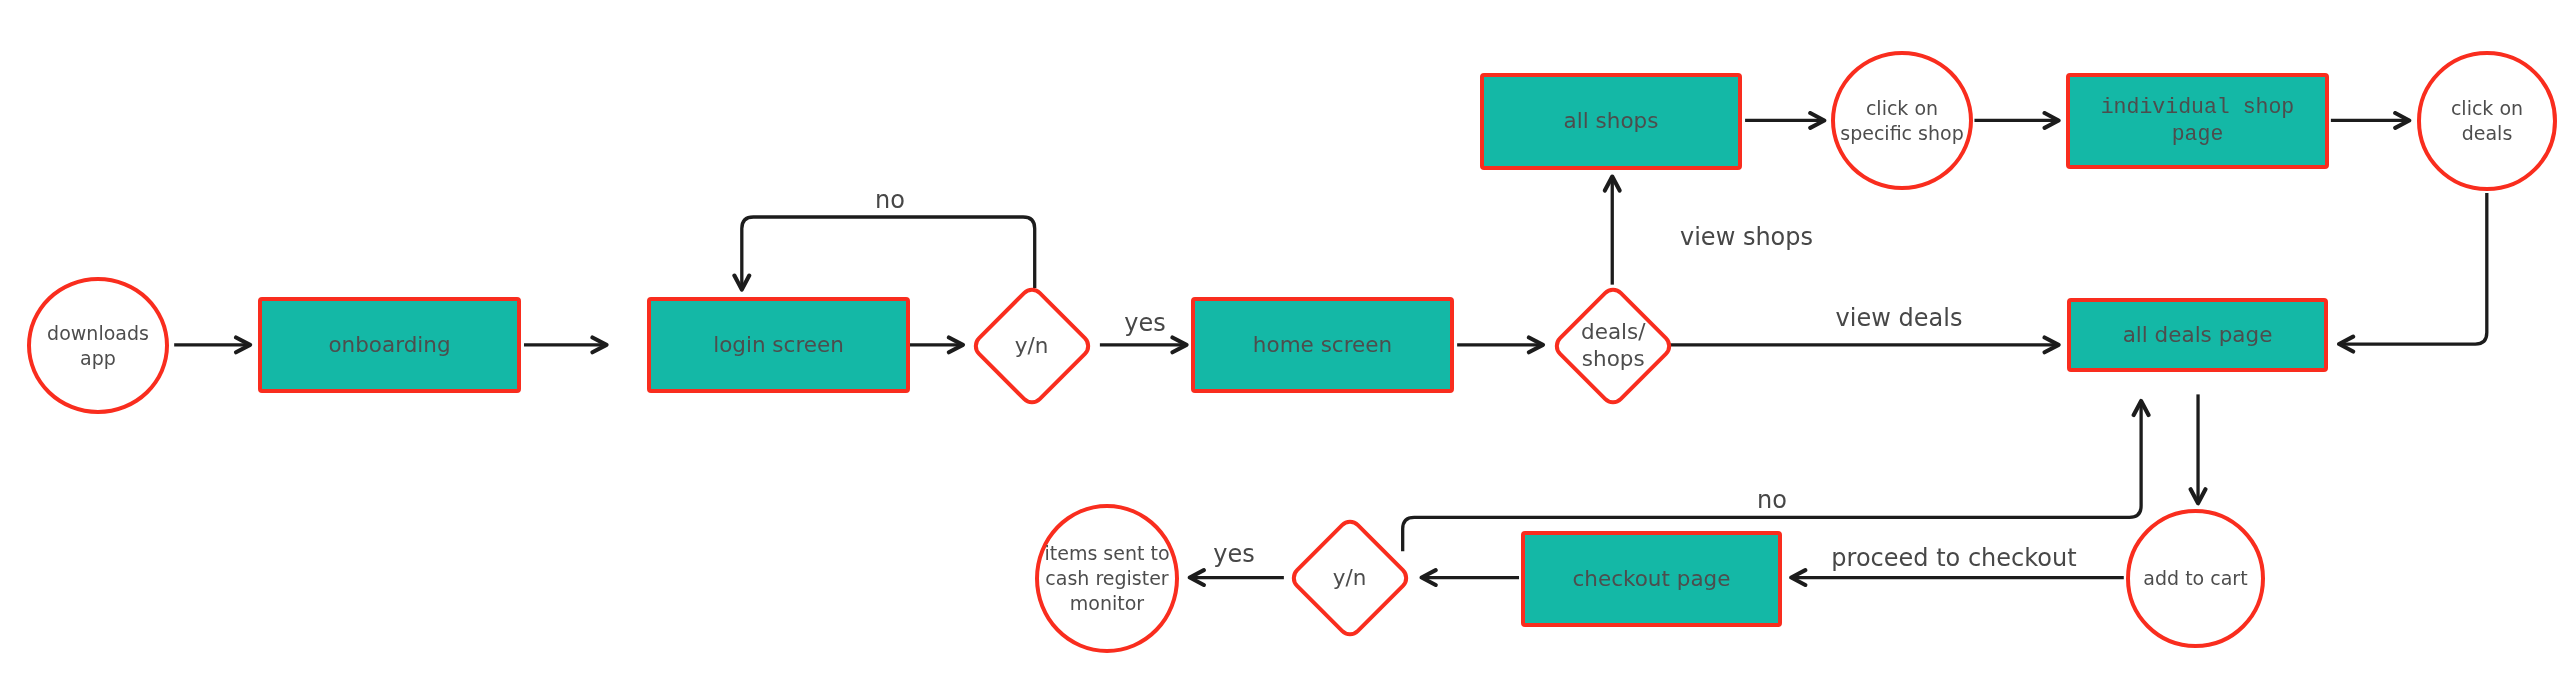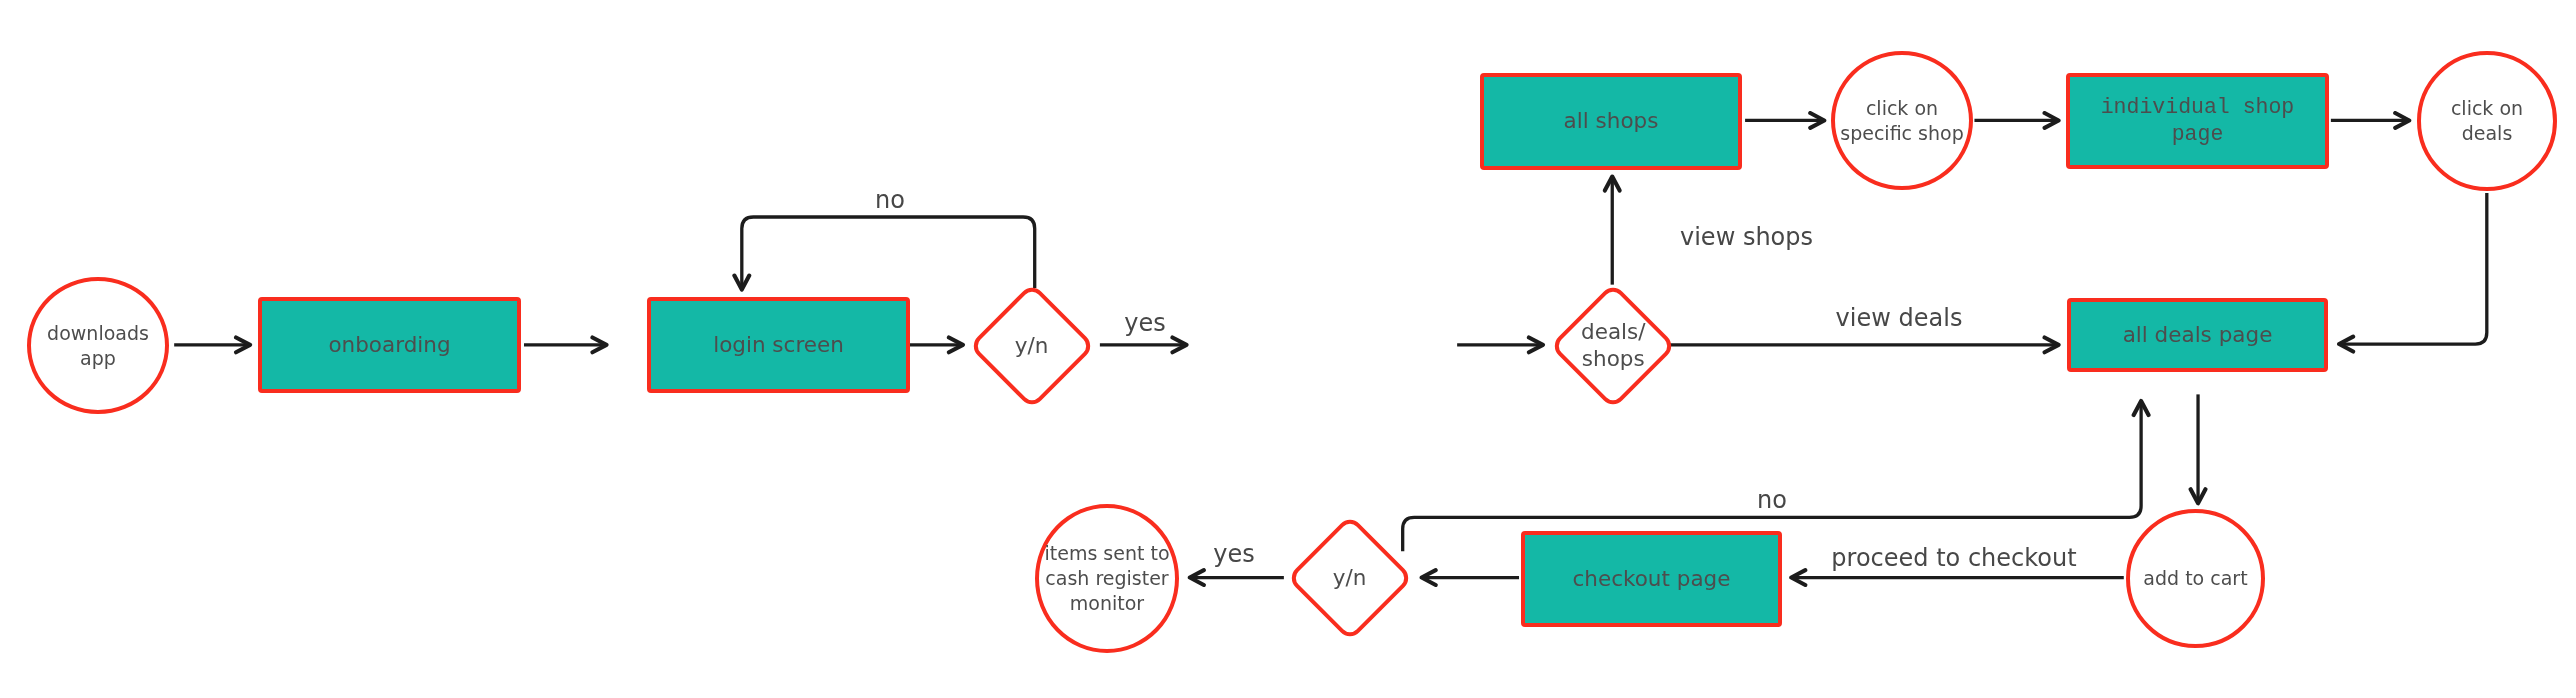--- a/index.html
+++ b/index.html
@@ -106,20 +106,21 @@
 app</div>
 
   <div class="node node-box" style="left:258px; top:297px; width:263px; height:96px;">onboarding</div>
 
   <div class="node node-box" style="left:611px; top:297px; width:263px; height:96px;margin-left:36px;">login screen</div>
 
   <div class="node node-diamond" style="left:987px; top:301px; width:90px; height:90px;">
     <span class="dlabel">y/n</span>
   </div>
 
+  <div class="node node-box" style="left:1191px; top:297px; width:263px; height:96px;">home screen</div>
 
   <div class="node node-diamond" style="left:1568px; top:301px; width:90px; height:90px;">
     <span class="dlabel">deals/
 shops</span>
   </div>
 
   <div class="node node-box" style="left:1480px; top:73px; width:262px; height:97px;">all shops</div>
 
   <div class="node node-ellipse" style="left:1831px; top:51px; width:142px; height:139px;">click on
 specific shop</div>

